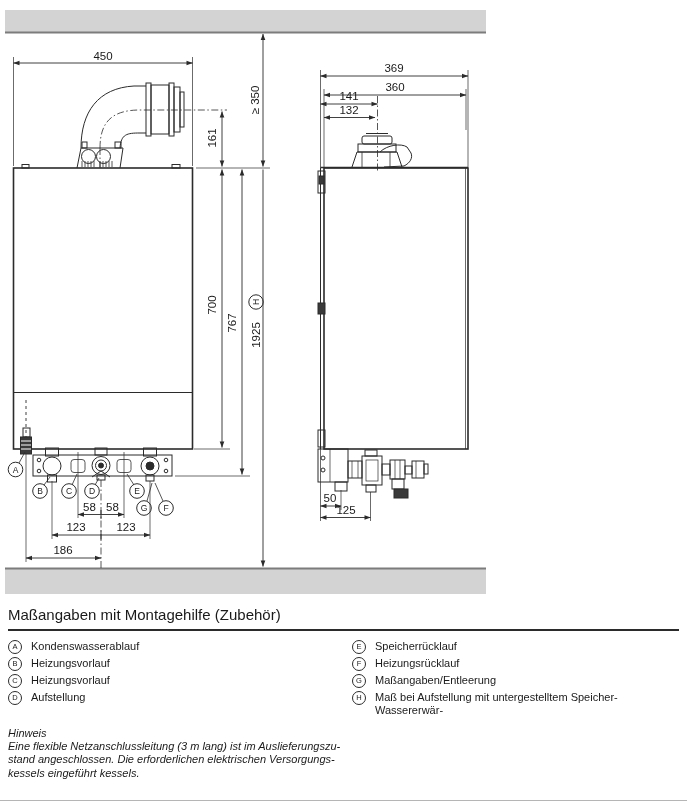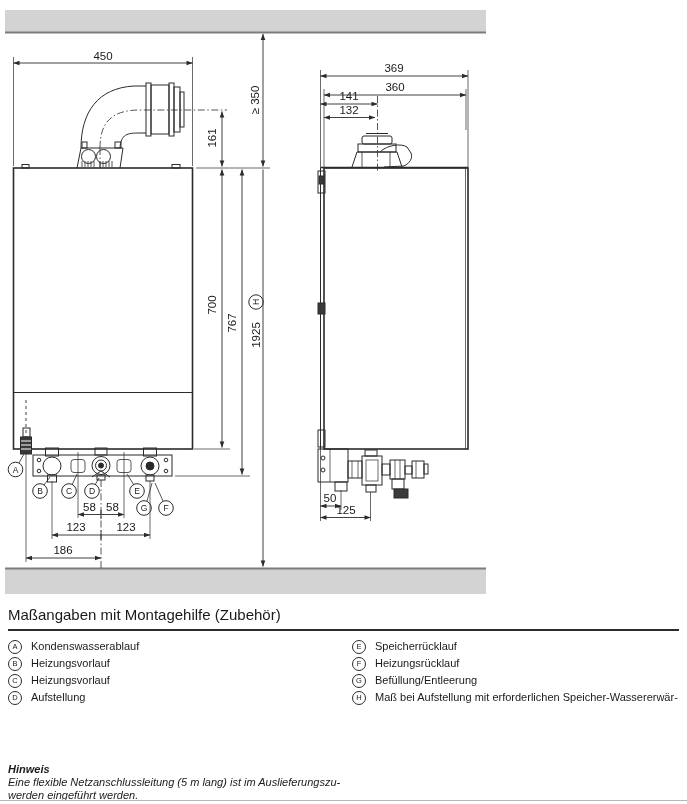--- a/index.html
+++ b/index.html
@@ -9,21 +9,21 @@
   .caption{position:absolute;left:8px;top:606px;font-size:15px;}
   .rule{position:absolute;left:8px;top:629px;width:671px;border-top:2px solid #2b2b2b;}
   .legend-col{position:absolute;top:640px;width:330px;}
   .legend-col.c1{left:8px;}
   .legend-col.c2{left:352px;}
   .legend-row{display:flex;align-items:flex-start;margin-bottom:3px;font-size:11px;line-height:13px;}
   .key-circle{flex:0 0 auto;width:12px;height:12px;border:1px solid #2b2b2b;border-radius:50%;
     font-size:7.5px;line-height:12px;text-align:center;margin-right:9px;margin-top:0px;}
   .legend-label{display:block;}
   .note{position:absolute;left:8px;top:727px;font-size:11px;font-style:italic;line-height:13.2px;width:420px;}
-  .note .title{font-weight:bold;margin-top:36px;}
+  .note .title{font-weight:normal;}
   .bottom-rule{position:absolute;left:0;top:800px;width:687px;border-top:1px solid #b5b5b5;}
   text{font-family:"Liberation Sans","DejaVu Sans",sans-serif;font-size:11.5px;fill:#1a1a1a;}
   text.mk{font-size:8.5px;}
 </style>
 </head>
 <body>
 
 <div id="page">
 
   <svg id="drawing" width="687" height="600" viewBox="0 0 687 600">
@@ -290,30 +290,31 @@
     <div class="legend-row">
       <span class="key-circle">E</span>
       <span class="legend-label">Speicherrücklauf</span>
     </div>
     <div class="legend-row">
       <span class="key-circle">F</span>
       <span class="legend-label">Heizungsrücklauf</span>
     </div>
     <div class="legend-row">
       <span class="key-circle">G</span>
-      <span class="legend-label">Befüllung/Entleerung</span>
+      <span class="legend-label">Maßangaben/Entleerung</span>
     </div>
     <div class="legend-row">
       <span class="key-circle">H</span>
       <span>
-        <span class="legend-label">Maß bei Aufstellung mit erforderlichen Speicher-Wassererwär-</span>
+        <span class="legend-label">Maß bei Aufstellung mit untergestelltem Speicher-Wassererwär-</span>
       </span>
     </div>
   </div>
 
   <div class="note">
     <div class="title">Hinweis</div>
-    <div>Eine flexible Netzanschlussleitung (5 m lang) ist im Auslieferungszu-</div>
-    <div>werden eingeführt werden.</div>
+    <div>Eine flexible Netzanschlussleitung (3 m lang) ist im Auslieferungszu-</div>
+    <div>stand angeschlossen. Die erforderlichen elektrischen Versorgungs-</div>
+    <div>kessels eingeführt kessels.</div>
   </div>
 
   <div class="bottom-rule"></div>
 </div>
 
 </body></html>

